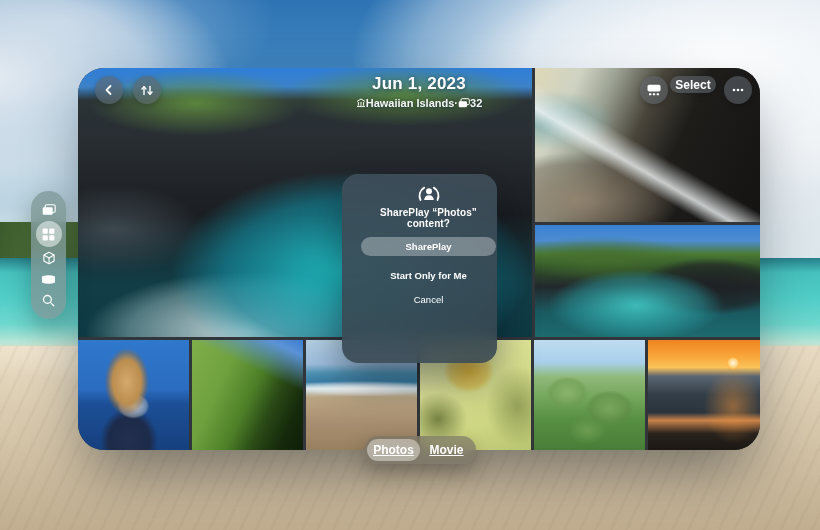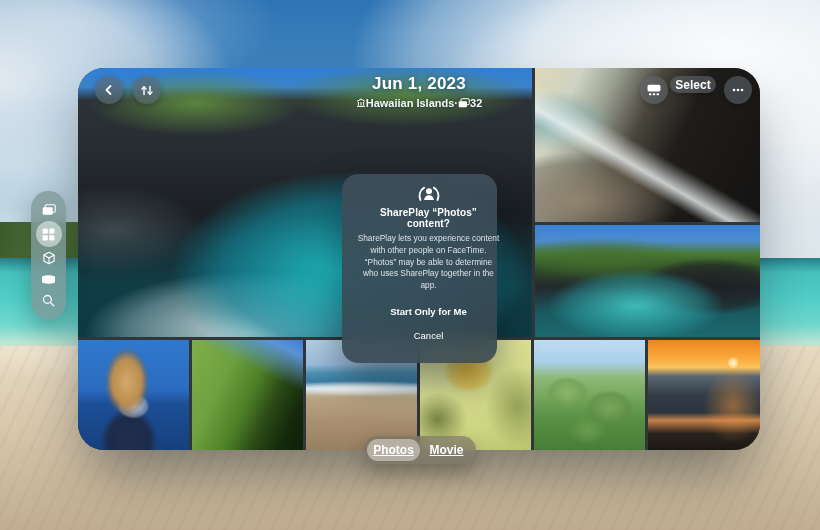--- a/index.html
+++ b/index.html
@@ -266,21 +266,21 @@
 <div class="dialog">
   <span>
     <svg width="30" height="20" viewBox="0 0 30 20" fill="none">
       <path d="M6.5,17 A 9.5,9.5 0 0 1 10.2,4.6" stroke="#fff" stroke-width="1.8" stroke-linecap="round"></path>
       <path d="M23.5,17 A 9.5,9.5 0 0 0 19.8,4.6" stroke="#fff" stroke-width="1.8" stroke-linecap="round"></path>
       <circle cx="15" cy="8.3" r="3" fill="#fff"></circle>
       <path d="M15,12.2 c-3.2,0 -4.8,2.1 -4.8,4.8 h9.6 c0,-2.7 -1.6,-4.8 -4.8,-4.8 Z" fill="#fff"></path>
     </svg>
   </span>
   <div class="d-title">SharePlay “Photos” content?</div>
-  <div class="d-body">SharePlay lets you experience content with other people on FaceTime. “Photos” may be able to determine who uses SharePlay together in the app.</div>
+  <div class="d-primary">SharePlay</div>
   <div class="d-secondary">Start Only for Me</div>
   <div class="d-cancel">Cancel</div>
 </div>
 
 <div class="segmented">
   <div class="seg-opt selected">Photos</div>
   <div class="seg-opt">Movie</div>
 </div>
 
 </body></html>

